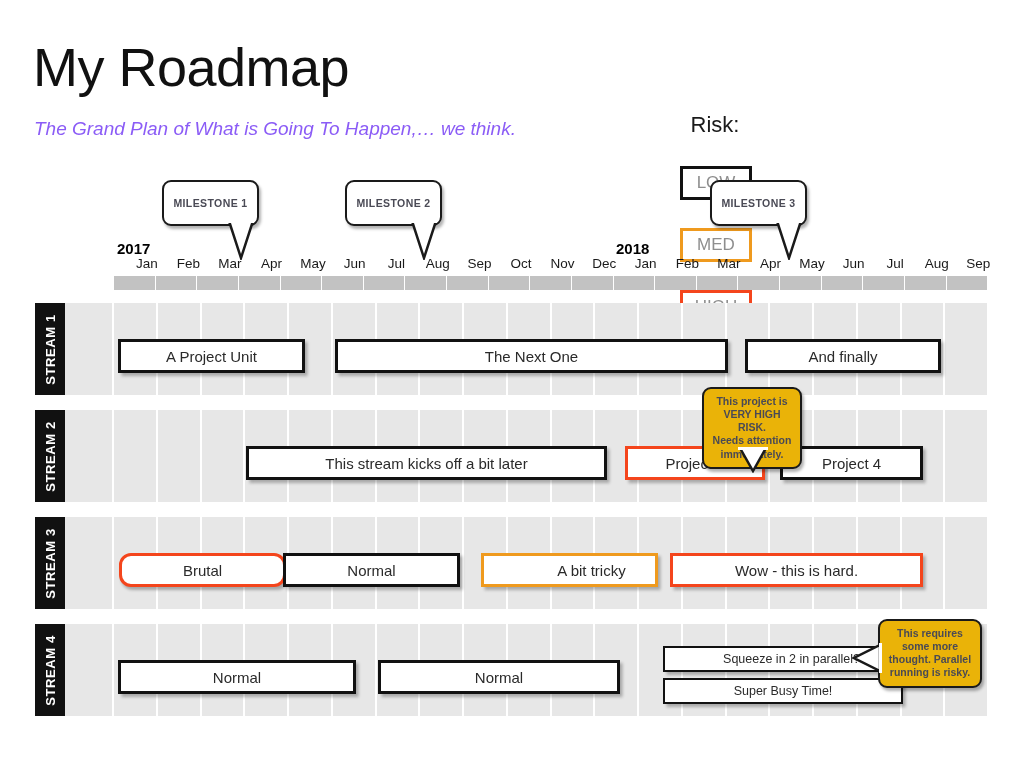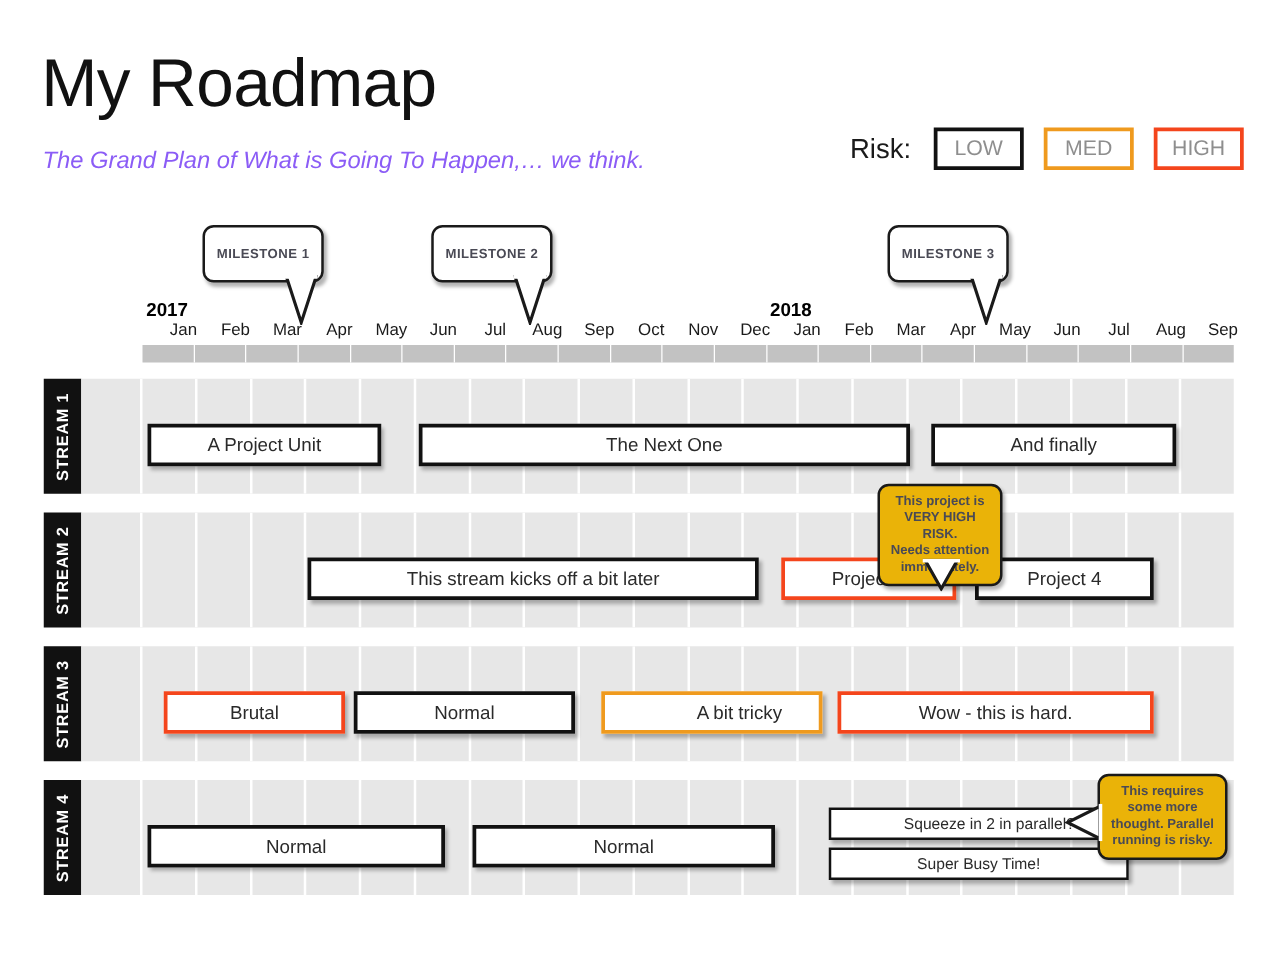--- a/index.html
+++ b/index.html
@@ -37,24 +37,25 @@
     font-style: italic;
     font-weight: 400;
     color: #8b5cf6;
     white-space: nowrap;
   }
 
   
   #risk-legend {
     position: absolute;
     left: 680px;
-    top: 102px;
+    top: 112px;
     display: flex;
     align-items: center;
-    gap: 16px;
+    gap: 28px;
+    flex-direction: column;
   }
   #risk-legend .risk-label {
     font-size: 22px;
     color: #1a1a1a;
     margin-right: 2px;
   }
   .risk-chip {
     width: 72px;
     height: 34px;
     background: #ffffff;
@@ -402,21 +403,21 @@
       <div class="cell"></div>
     <div class="cell"></div>
       <div class="cell"></div>
     <div class="cell"></div>
       <div class="cell"></div>
     <div class="cell"></div>
       <div class="cell"></div>
     <div class="cell"></div>
       <div class="cell"></div>
   </div>
-  <div class="bar high" style="left:96px;  top:36px; width:145px; height:34px;">Brutal</div>
+  <div class="bar high" style="left:84px;  top:36px; width:167px; height:34px;border-radius:12px;">Brutal</div>
   <div class="bar low" style="left:248px; top:36px; width:177px; height:34px;">Normal</div>
   <div class="bar med" style="left:446px; top:36px; width:177px; height:34px;padding-left:44px;">A bit tricky</div>
   <div class="bar high" style="left:635px; top:36px; width:253px; height:34px;">Wow - this is hard.</div>
 </div>
 
 <div class="stream" style="top:624px;">
   <div class="stream-label">
     <span>STREAM 4</span>
   </div>
   <div class="stream-grid">

